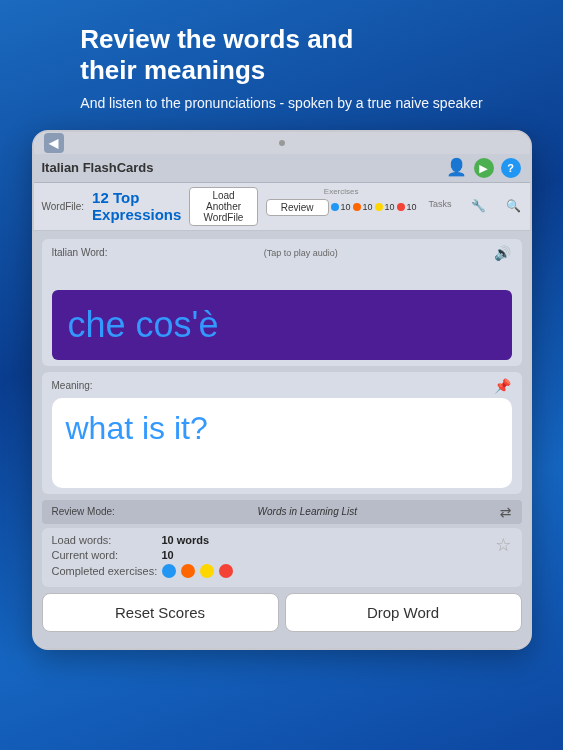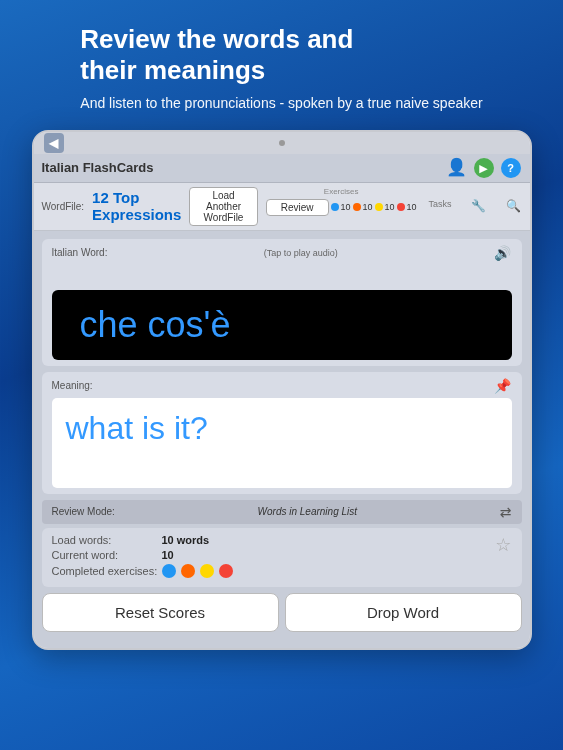--- a/index.html
+++ b/index.html
@@ -197,44 +197,44 @@
       margin-bottom: 4px;
       display: flex;
       justify-content: space-between;
       align-items: center;
     }
     .tap-label {
       font-size: 9px;
       color: #666;
     }
     .word-display {
-      background: #000000;
+      background: #4c1d95;
       border-radius: 6px;
-      padding: 12px 28px;
+      padding: 12px 16px;
       min-height: 70px;
       display: flex;
       align-items: center;
       margin-top: 29px;
     }
     .word-text {
       font-size: 36px;
       font-weight: 400;
       color: #3399ff;
     }
 
     
     .meaning-card {
       background: #d8dce6;
       border-radius: 6px;
       padding: 6px 10px;
       margin-bottom: 6px;
     }
     .meaning-display {
       background: white;
-      border-radius: 5px;
+      border-radius: 10px;
       padding: 12px 14px;
       min-height: 90px;
       display: flex;
       align-items: flex-start;
     }
     .meaning-text {
       font-size: 32px;
       font-weight: 400;
       color: #3399ff;
     }

